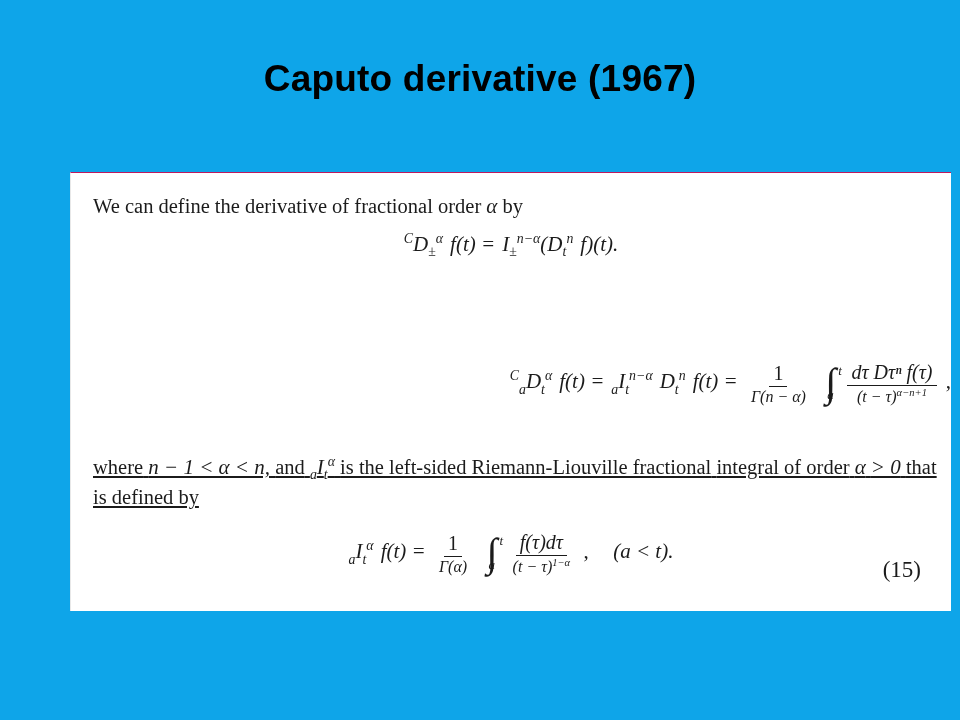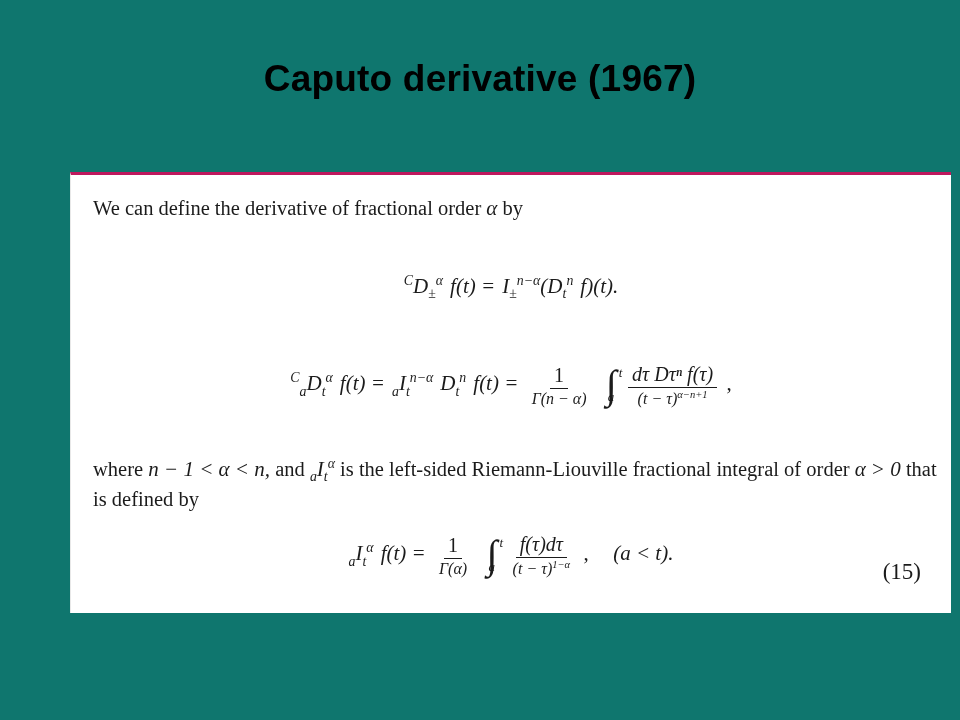--- a/index.html
+++ b/index.html
@@ -10,67 +10,67 @@
     width: 960px;
     height: 720px;
     background: #ffffff;
     font-family: "Liberation Sans", sans-serif;
     overflow: hidden;
     position: relative;
   }
   .slide {
     position: absolute;
     inset: 0;
-    background: #0f766e;
+    background: #0ea5e9;
   }
   .slide-title {
     position: absolute;
     left: 0;
     top: 58px;
     width: 960px;
     text-align: center;
     font-family: "Liberation Sans", sans-serif;
     font-weight: bold;
     font-size: 37px;
     color: #000000;
     letter-spacing: 0.2px;
   }
   .clip-panel {
     position: absolute;
     left: 70px;
     top: 172px;
     width: 880px;
     height: 438px;
     background: #ffffff;
-    border-top: 3px solid #be185d;
+    border-top: 1px solid #be185d;
     border-left: 1px solid #e8e8e8;
     overflow: hidden;
     font-family: "Liberation Serif", serif;
     color: #1b1b1b;
   }
   .para {
     font-family: "Liberation Serif", serif;
     font-size: 20.5px;
     line-height: 1.32;
     color: #1b1b1b;
   }
   .p1 { position: absolute; left: 22px; top: 20px; width: 840px; }
   .p2 { position: absolute; left: 22px; top: 118px; width: 840px; }
-  .p3 { position: absolute; left: 22px; top: 280px; width: 848px; }
+  .p3 { position: absolute; left: 22px; top: 280px; width: 848px; text-decoration: underline; }
 
   .eq-row {
     position: absolute;
     width: 880px;
     display: flex;
     align-items: center;
     justify-content: center;
     font-family: "Liberation Serif", serif;
   }
-  .eq1 { left: 0; top: 58px; margin-top: 40px; }
-  .eq2 { left: 0; top: 188px; }
+  .eq1 { left: 0; top: 58px; }
+  .eq2 { left: 0; top: 188px; justify-content: flex-end; }
   .eq3 { left: 0; top: 358px; }
 
   .math {
     font-family: "Liberation Serif", serif;
     font-style: italic;
     font-size: 21px;
     color: #1b1b1b;
     white-space: nowrap;
   }
   .math .up { font-style: normal; }

